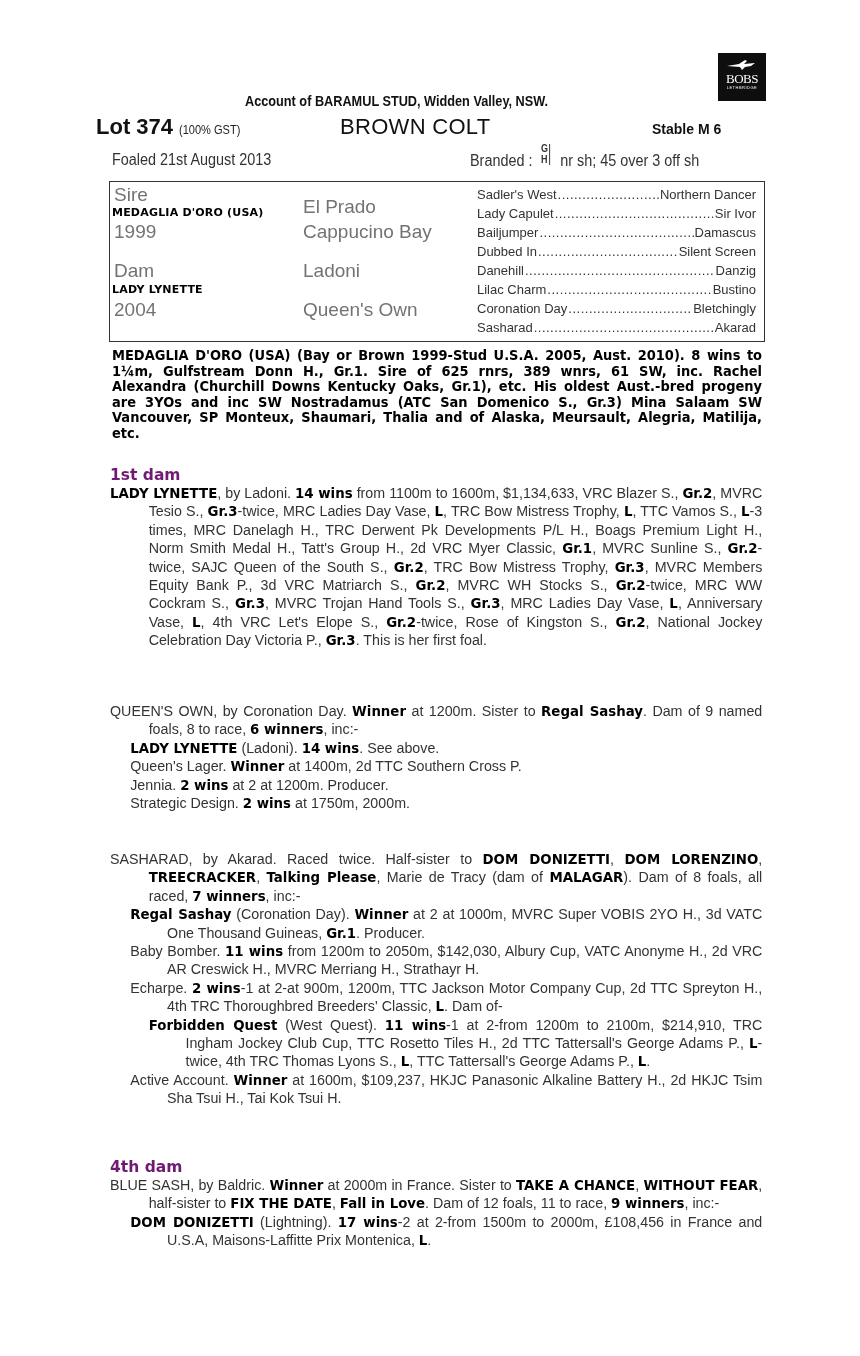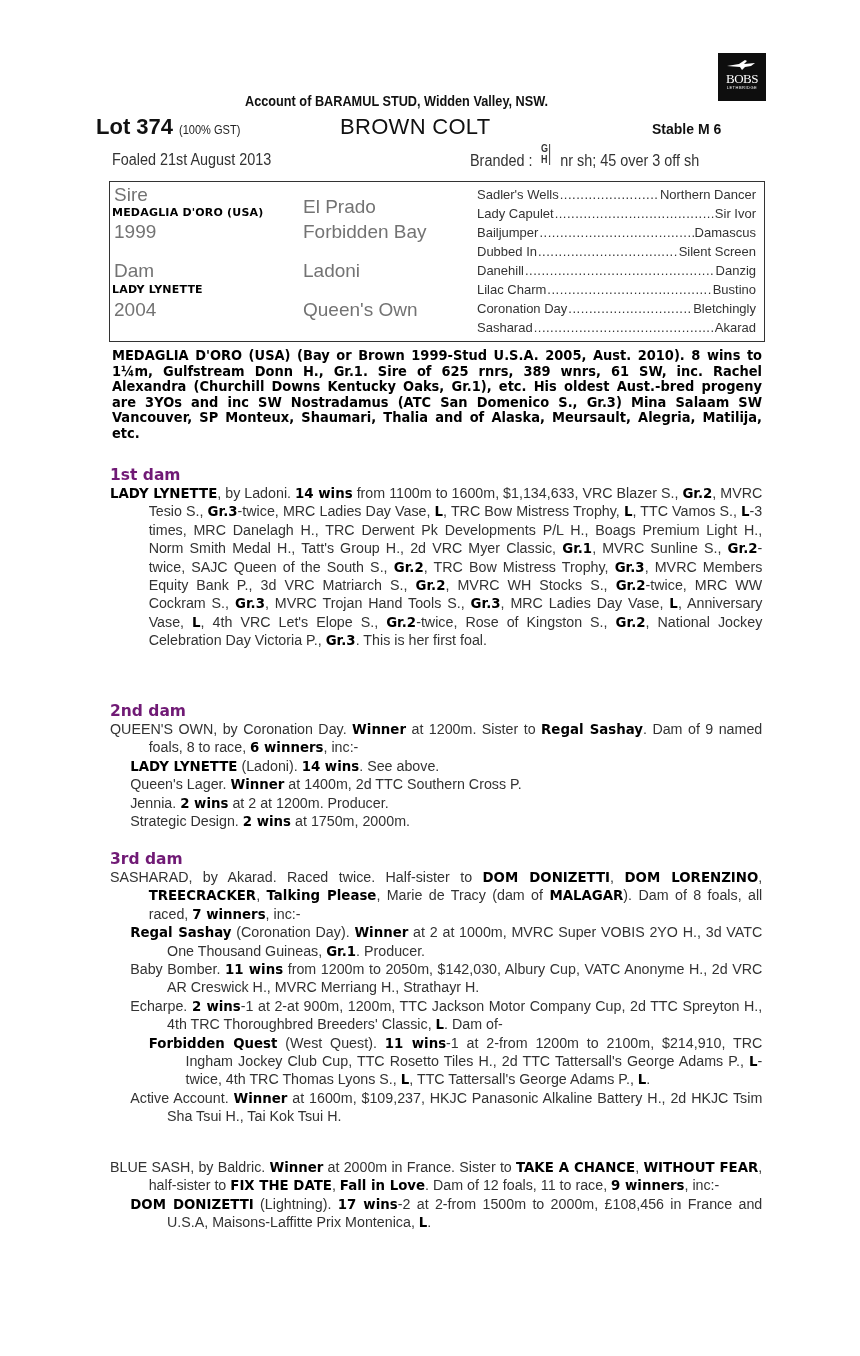--- a/index.html
+++ b/index.html
@@ -67,30 +67,30 @@
     <span class="bar"></span>
   </span>
   <span>nr sh; 45 over 3 off sh</span>
 </div>
 
 <div class="abs ped">
   <div class="cell" style="left:4px;top:5px">Sire</div>
   <div class="cell big" style="left:2px;top:23px">MEDAGLIA D'ORO (USA)</div>
   <div class="cell" style="left:4px;top:42px">1999</div>
   <div class="cell" style="left:193px;top:17px">El Prado</div>
-  <div class="cell" style="left:193px;top:42px">Forbidden Bay</div>
+  <div class="cell" style="left:193px;top:42px">Cappucino Bay</div>
 
   <div class="cell" style="left:4px;top:81px">Dam</div>
   <div class="cell big" style="left:2px;top:100px">LADY LYNETTE</div>
   <div class="cell" style="left:4px;top:120px">2004</div>
   <div class="cell" style="left:193px;top:81px">Ladoni</div>
   <div class="cell" style="left:193px;top:120px">Queen's Own</div>
 
   <div class="anc" style="top:5px">
-      <span class="l">Sadler's Wells</span>
+      <span class="l">Sadler's West</span>
       <span class="dots"></span>
       <span class="r">Northern Dancer</span>
     </div>
   <div class="anc" style="top:24px">
       <span class="l">Lady Capulet</span>
       <span class="dots"></span>
       <span class="r">Sir Ivor</span>
     </div>
   <div class="anc" style="top:43px">
       <span class="l">Bailjumper</span>
@@ -126,38 +126,37 @@
 
 <div class="abs sireblurb">MEDAGLIA D'ORO (USA) (Bay or Brown 1999-Stud U.S.A. 2005, Aust. 2010). 8 wins to 1¼m, Gulfstream Donn H., Gr.1. Sire of 625 rnrs, 389 wnrs, 61 SW, inc. Rachel Alexandra (Churchill Downs Kentucky Oaks, Gr.1), etc. His oldest Aust.-bred progeny are 3YOs and inc SW Nostradamus (ATC San Domenico S., Gr.3)  Mina Salaam SW Vancouver, SP Monteux, Shaumari, Thalia and of Alaska, Meursault, Alegria, Matilija, etc.</div>
 
 <div class="sec" style="top:466px">
   <h3>1st dam</h3>
   <div class="tx">
       <p class="l0"><b>LADY LYNETTE</b><span>, by Ladoni. </span><b>14 wins</b><span> from 1100m to 1600m, $1,134,633, VRC Blazer S., </span><b>Gr.2</b><span>, MVRC Tesio S., </span><b>Gr.3</b><span>-twice, MRC Ladies Day Vase, </span><b>L</b><span>, TRC Bow Mistress Trophy, </span><b>L</b><span>, TTC Vamos S., </span><b>L</b><span>-3 times, MRC Danelagh H., TRC Derwent Pk Developments P/L H., Boags Premium Light H., Norm Smith Medal H., Tatt's Group H., 2d VRC Myer Classic, </span><b>Gr.1</b><span>, MVRC Sunline S., </span><b>Gr.2</b><span>-twice, SAJC Queen of the South S., </span><b>Gr.2</b><span>, TRC Bow Mistress Trophy, </span><b>Gr.3</b><span>, MVRC Members Equity Bank P., 3d VRC Matriarch S., </span><b>Gr.2</b><span>, MVRC WH Stocks S., </span><b>Gr.2</b><span>-twice, MRC WW Cockram S., </span><b>Gr.3</b><span>, MVRC Trojan Hand Tools S., </span><b>Gr.3</b><span>, MRC Ladies Day Vase, </span><b>L</b><span>, Anniversary Vase, </span><b>L</b><span>, 4th VRC Let's Elope S., </span><b>Gr.2</b><span>-twice, Rose of Kingston S., </span><b>Gr.2</b><span>, National Jockey Celebration Day Victoria P., </span><b>Gr.3</b><span>. This is her first foal.</span></p>
     </div>
 </div>
 <div class="sec" style="top:702px">
-  <h3>2nd dam</h3>
   <div class="tx">
       <p class="l0"><span>QUEEN'S OWN, by Coronation Day. </span><b>Winner</b><span> at 1200m. Sister to </span><b>Regal Sashay</b><span>. Dam of 9 named foals, 8 to race, </span><b>6 winners</b><span>, inc:-</span></p>
       <p class="l1"><b>LADY LYNETTE</b><span> (Ladoni). </span><b>14 wins</b><span>. See above.</span></p>
       <p class="l1"><span>Queen's Lager. </span><b>Winner</b><span> at 1400m, 2d TTC Southern Cross P.</span></p>
       <p class="l1"><span>Jennia. </span><b>2 wins</b><span> at 2 at 1200m. Producer.</span></p>
       <p class="l1"><span>Strategic Design. </span><b>2 wins</b><span> at 1750m, 2000m.</span></p>
     </div>
 </div>
 <div class="sec" style="top:850px">
-  <h3>3rd dam</h3>
   <div class="tx">
       <p class="l0"><span>SASHARAD, by Akarad. Raced twice. Half-sister to </span><b>DOM DONIZETTI</b><span>, </span><b>DOM LORENZINO</b><span>, </span><b>TREECRACKER</b><span>, </span><b>Talking Please</b><span>, Marie de Tracy (dam of </span><b>MALAGAR</b><span>). Dam of 8 foals, all raced, </span><b>7 winners</b><span>, inc:-</span></p>
       <p class="l1"><b>Regal Sashay</b><span> (Coronation Day). </span><b>Winner</b><span> at 2 at 1000m, MVRC Super VOBIS 2YO H., 3d VATC One Thousand Guineas, </span><b>Gr.1</b><span>. Producer.</span></p>
       <p class="l1"><span>Baby Bomber. </span><b>11 wins</b><span> from 1200m to 2050m, $142,030, Albury Cup, VATC Anonyme H., 2d VRC AR Creswick H., MVRC Merriang H., Strathayr H.</span></p>
       <p class="l1"><span>Echarpe. </span><b>2 wins</b><span>-1 at 2-at 900m, 1200m, TTC Jackson Motor Company Cup, 2d TTC Spreyton H., 4th TRC Thoroughbred Breeders' Classic, </span><b>L</b><span>. Dam of-</span></p>
       <p class="l2"><b>Forbidden Quest</b><span> (West Quest). </span><b>11 wins</b><span>-1 at 2-from 1200m to 2100m, $214,910, TRC Ingham Jockey Club Cup, TTC Rosetto Tiles H., 2d TTC Tattersall's George Adams P., </span><b>L</b><span>-twice, 4th TRC Thomas Lyons S., </span><b>L</b><span>, TTC Tattersall's George Adams P., </span><b>L</b><span>.</span></p>
       <p class="l1"><span>Active Account. </span><b>Winner</b><span> at 1600m, $109,237, HKJC Panasonic Alkaline Battery H., 2d HKJC Tsim Sha Tsui H., Tai Kok Tsui H.</span></p>
     </div>
 </div>
 <div class="sec" style="top:1158px">
+  <h3>4th dam</h3>
   <div class="tx">
       <p class="l0"><span>BLUE SASH, by Baldric. </span><b>Winner</b><span> at 2000m in France. Sister to </span><b>TAKE A CHANCE</b><span>, </span><b>WITHOUT FEAR</b><span>, half-sister to </span><b>FIX THE DATE</b><span>, </span><b>Fall in Love</b><span>. Dam of 12 foals, 11 to race, </span><b>9 winners</b><span>, inc:-</span></p>
       <p class="l1"><b>DOM DONIZETTI</b><span> (Lightning). </span><b>17 wins</b><span>-2 at 2-from 1500m to 2000m, £108,456 in France and U.S.A, Maisons-Laffitte Prix Montenica, </span><b>L</b><span>.</span></p>
     </div>
 </div>
 
 </body></html>

